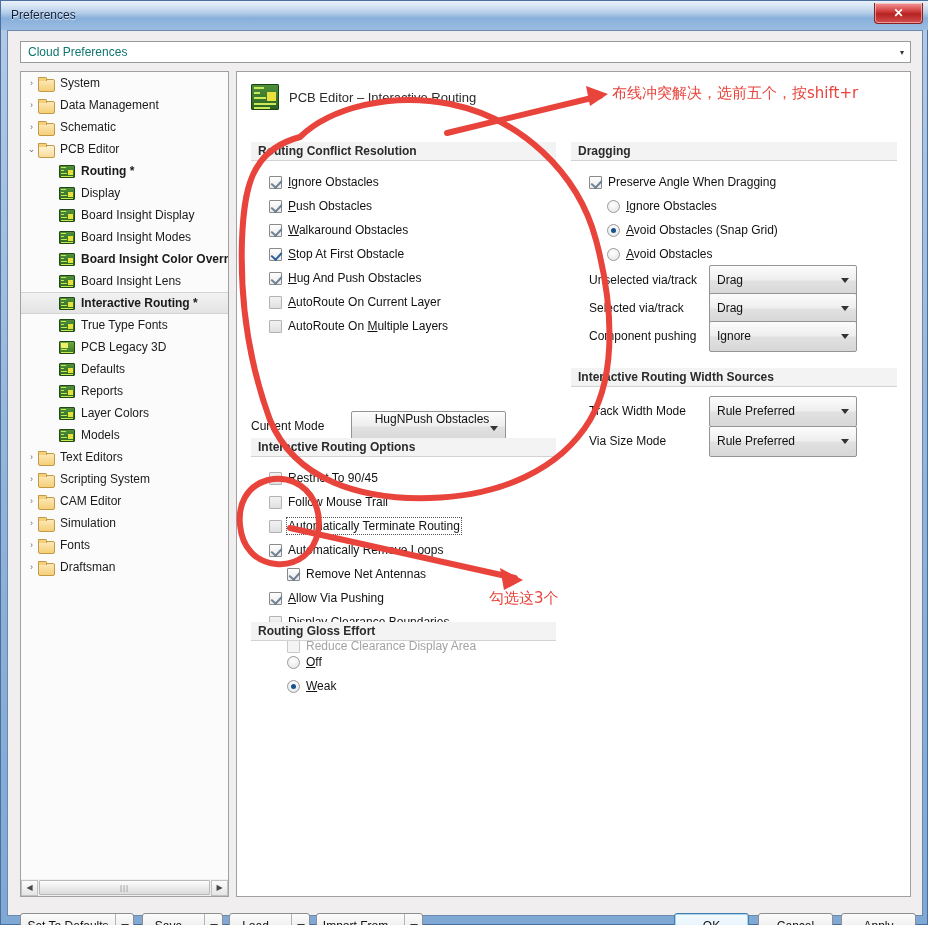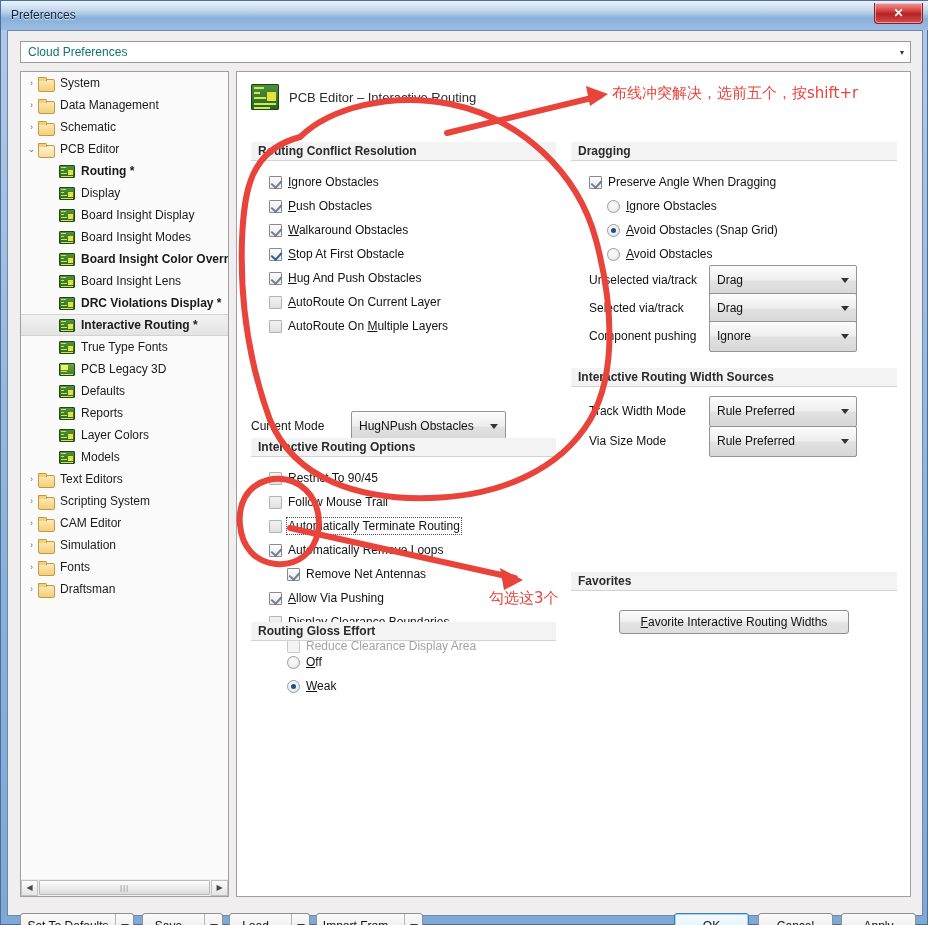--- a/index.html
+++ b/index.html
@@ -372,31 +372,20 @@
             <span class="exp"></span>
             <span class="pcb-ico">
               <i></i>
               <i></i>
               <i></i>
               <i></i>
               <i></i>
             </span>
             <span class="tree-label">Board Insight Lens</span>
           </div>
-          <div class="tree-row" style="padding-left: 25px;">
-            <span class="exp"></span>
-            <span class="pcb-ico">
-              <i></i>
-              <i></i>
-              <i></i>
-              <i></i>
-              <i></i>
-            </span>
-            <span class="tree-label bold">DRC Violations Display *</span>
-          </div>
           <div class="tree-row selected" style="padding-left: 25px;">
             <span class="exp"></span>
             <span class="pcb-ico">
               <i></i>
               <i></i>
               <i></i>
               <i></i>
               <i></i>
             </span>
             <span class="tree-label bold">Interactive Routing *</span>
@@ -547,21 +536,21 @@
               <span class="lbl"><u>A</u>utoRoute On Current Layer</span>
             </div>
             <div class="row">
               <span class="cb off"></span>
               <span class="lbl">AutoRoute On <u>M</u>ultiple Layers</span>
             </div>
           </div>
       </div>
       <div class="row" style="position:absolute; left:14px; top:342px; width:305px; padding-left:0;">
         <span class="fld-label" style="width:100px;">Current Mode</span>
-        <div class="ctl-combo" style="width:155px;">
+        <div class="ctl-combo" style="width:155px;flex-direction:column;">
           <span class="cv">HugNPush Obstacles</span>
           <span class="carrow"></span>
         </div>
       </div>
 
       <div class="group" style="left:14px; top:336px; width:305px;">
         <div class="group-head" style="margin-top:30px;">Interactive Routing Options</div>
         <div class="group-body" id="iro-body">
             <div class="row">
               <span class="cb off"></span>
@@ -668,26 +657,20 @@
             <div class="row" style="height: 30px;">
               <span class="fld-label" style="width: 120px;">Via Size Mode</span>
               <div class="ctl-combo" style="width: 148px;">
                 <span class="cv">Rule Preferred</span>
                 <span class="carrow"></span>
               </div>
             </div>
           </div>
       </div>
 
-      <div class="group" style="left:334px; top:500px; width:326px;">
-        <div class="group-head">Favorites</div>
-        <div class="group-body">
-          <div class="btn" id="fav-btn" style="margin:10px auto 0 auto; width:230px; height:24px;"><u>F</u>avorite Interactive Routing Widths</div>
-        </div>
-      </div>
 
     </div>
 
     <div id="bottom-bar">
       <div class="split-btn" style="left:12px; top:8px; width:114px;">
         <span class="sb-main">Set To Defaults</span>
         <span class="sb-arrow"></span>
       </div>
       <div class="split-btn" style="left:134px; top:8px; width:81px;">
         <span class="sb-main">Save...</span>

